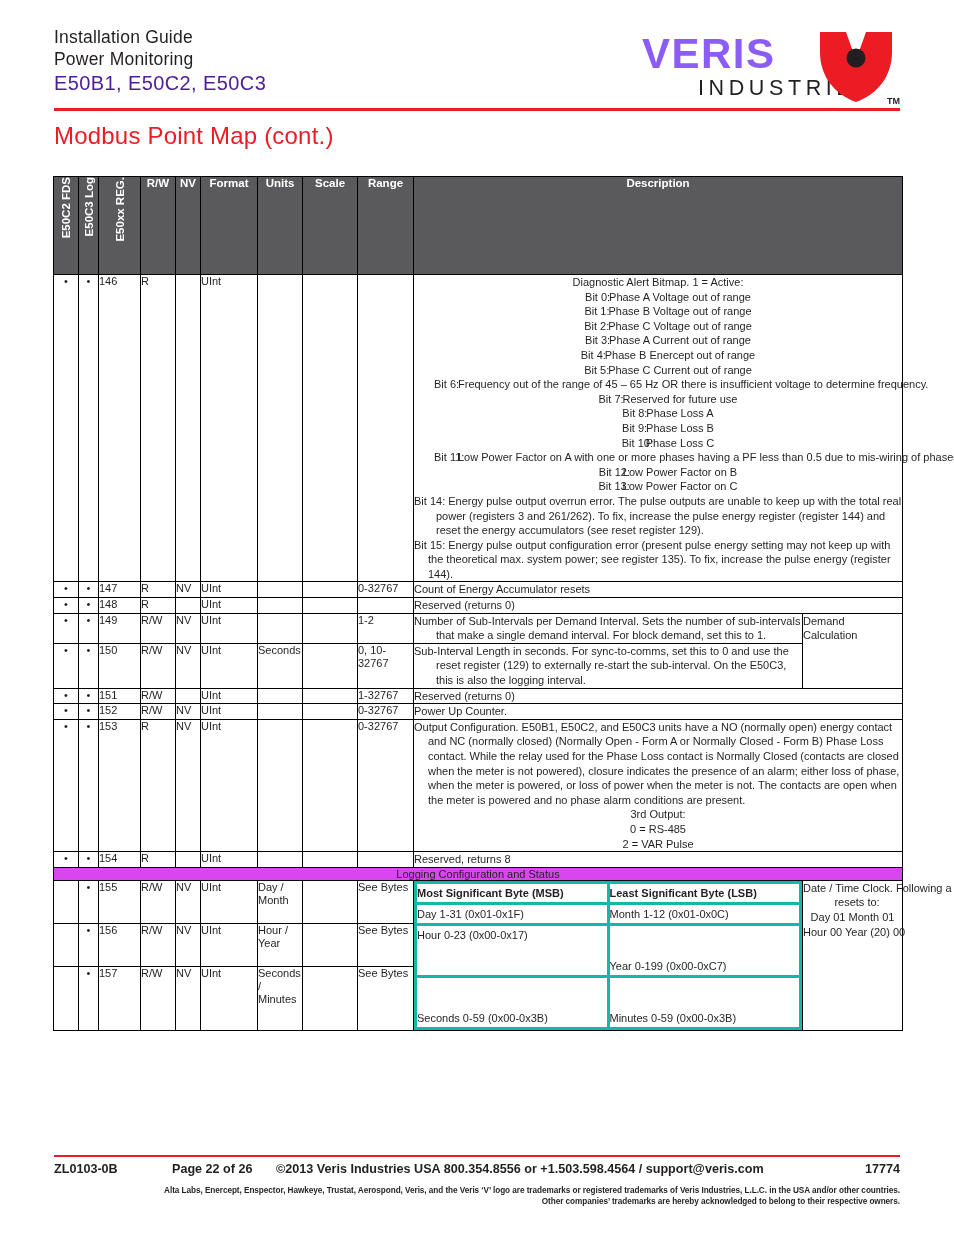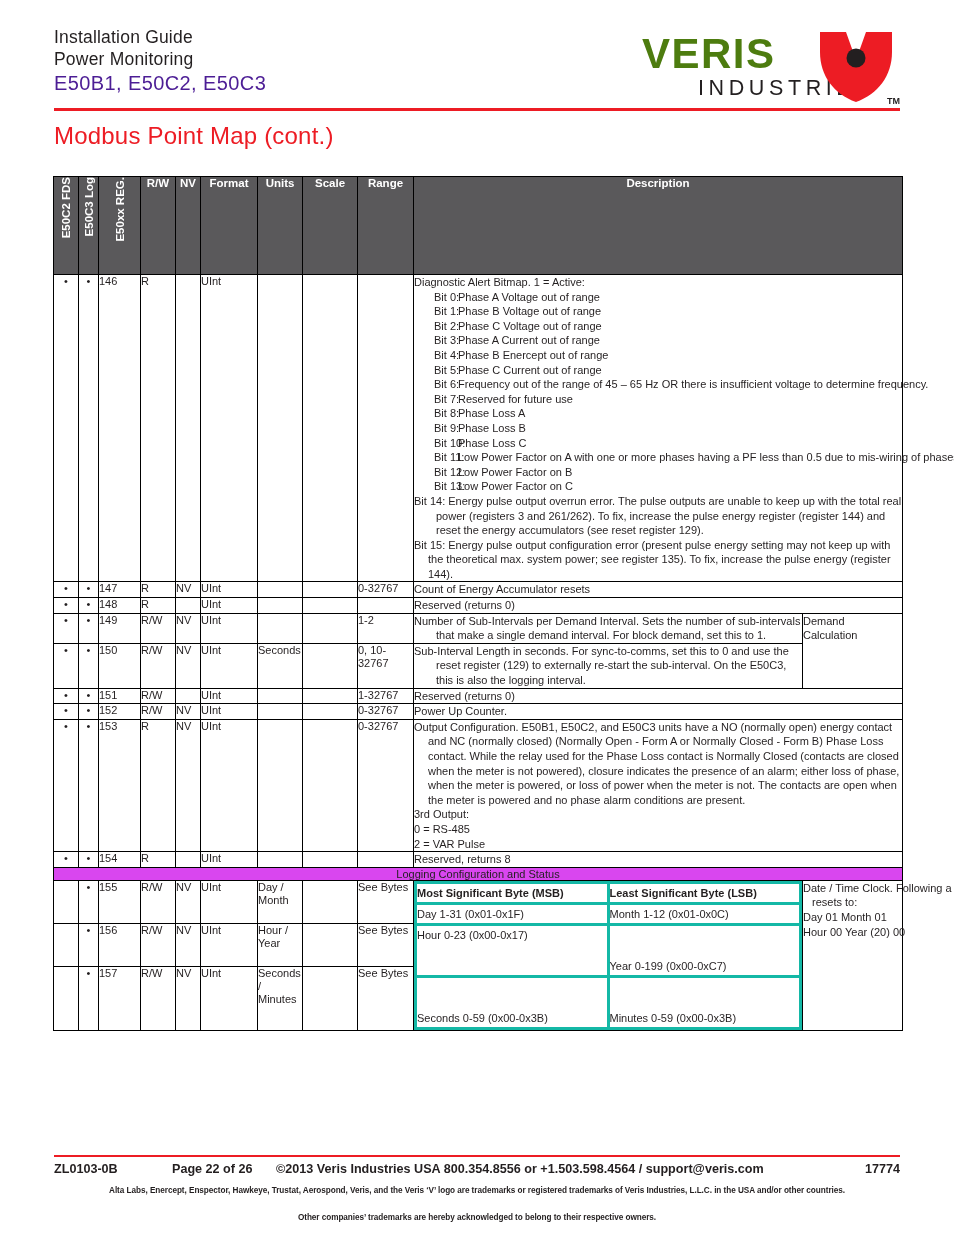--- a/index.html
+++ b/index.html
@@ -23,21 +23,21 @@
   }
   .doc-line3 {
     font-size: 20px; line-height: 26px; color:#4c1d95;
     letter-spacing: 0.4px; font-weight: 400;
   }
   
   .logo { position:absolute; right:0; top:4px; width:258px; height:78px; }
   .logo-veris {
     position:absolute; left:0; top:2px;
     font-size: 42px; font-weight: 700; letter-spacing: 1.5px;
-    color:#4d7c0f; font-family:"Liberation Sans", sans-serif;
+    color:#8b5cf6; font-family:"Liberation Sans", sans-serif;
     line-height: 44px;
   }
   .logo-ind {
     position:absolute; left:56px; top:46px;
     font-size: 21.5px; font-weight: 400; letter-spacing: 4.6px;
     color:#231f20; line-height: 24px;
   }
   .logo-mark { position:absolute; right:4px; top:0px; width:80px; height:74px; }
   .logo-tm {
     position:absolute; right:0px; bottom:2px;
@@ -64,21 +64,21 @@
   }
   .hd.vert > span {
     display:inline-block;
     writing-mode: vertical-rl; transform: rotate(180deg);
     white-space:nowrap; font-size:11.5px; font-weight:700;
   }
   td.c { font-size:11px; padding:2px 3px 2px 4px; line-height:13px; }
   td.dot { text-align:center; vertical-align: middle; font-size:11px; }
   td.desc { font-size:11px; padding:3px 5px 3px 5px; line-height:14.6px; }
   td.mid { vertical-align: middle; }
-  .bitline { display:block; white-space:nowrap; }
+  .bitline { display:block; white-space:nowrap;text-align:center; }
   .bitlabel { display:inline-block; width:44px;padding-left:20px; }
   .hang { display:block; padding-left:22px; text-indent:-22px; }
   .hang2 { display:block; padding-left:14px; text-indent:-14px; }
   .bandrow td {
     background:#d946ef; text-align:center; font-size:11px;
     padding:3px 0 4px 0; vertical-align:middle;
   }
   
   table.sub { border-collapse:collapse; width:100%; table-layout:fixed; }
   table.sub td { border:3px solid #14b8a6; font-size:11px; padding:3px 0; }
@@ -90,21 +90,21 @@
   .rule-red-bottom {
     position:absolute; left:54px; top:1155px; width:846px; height:2.2px; background:#ed1c24;
   }
   .footer { position:absolute; left:54px; top:1162px; width:846px; }
   .footer-main { position:relative; height:20px; font-size:12.6px; font-weight:700; }
   .fm-left { position:absolute; left:0; top:0; }
   .fm-page { position:absolute; left:118px; top:0; }
   .fm-copy { position:absolute; left:222px; top:0; }
   .fm-right { position:absolute; right:0; top:0; }
   .footer-fine {
-    text-align:center; font-size:8.2px; font-weight:700; line-height:11.4px;
+    text-align:right; font-size:8.2px; font-weight:700; line-height:11.4px;
     margin-top:3px; letter-spacing:-0.05px;
   }
 </style>
 </head>
 <body>
 
 <div class="page">
 
   <div class="header">
     <div class="doc-lines">
@@ -391,16 +391,16 @@
 
   <div class="rule-red-bottom"></div>
   <div class="footer">
     <div class="footer-main">
       <span class="fm-left">ZL0103-0B</span>
       <span class="fm-page">Page 22 of 26</span>
       <span class="fm-copy">©2013 Veris Industries  USA 800.354.8556 or +1.503.598.4564 / support@veris.com</span>
       <span class="fm-right">17774</span>
     </div>
     <div class="footer-fine">Alta Labs, Enercept, Enspector, Hawkeye, Trustat, Aerospond, Veris, and the Veris ‘V’ logo are trademarks or registered trademarks of  Veris Industries, L.L.C. in the USA and/or other countries.</div>
-    <div class="footer-fine" style="margin-top:16px">Other companies’ trademarks are hereby acknowledged to belong to their respective owners.</div>
+    <div class="footer-fine" style="margin-top:0">Other companies’ trademarks are hereby acknowledged to belong to their respective owners.</div>
   </div>
 
 </div>
 
 </body></html>

